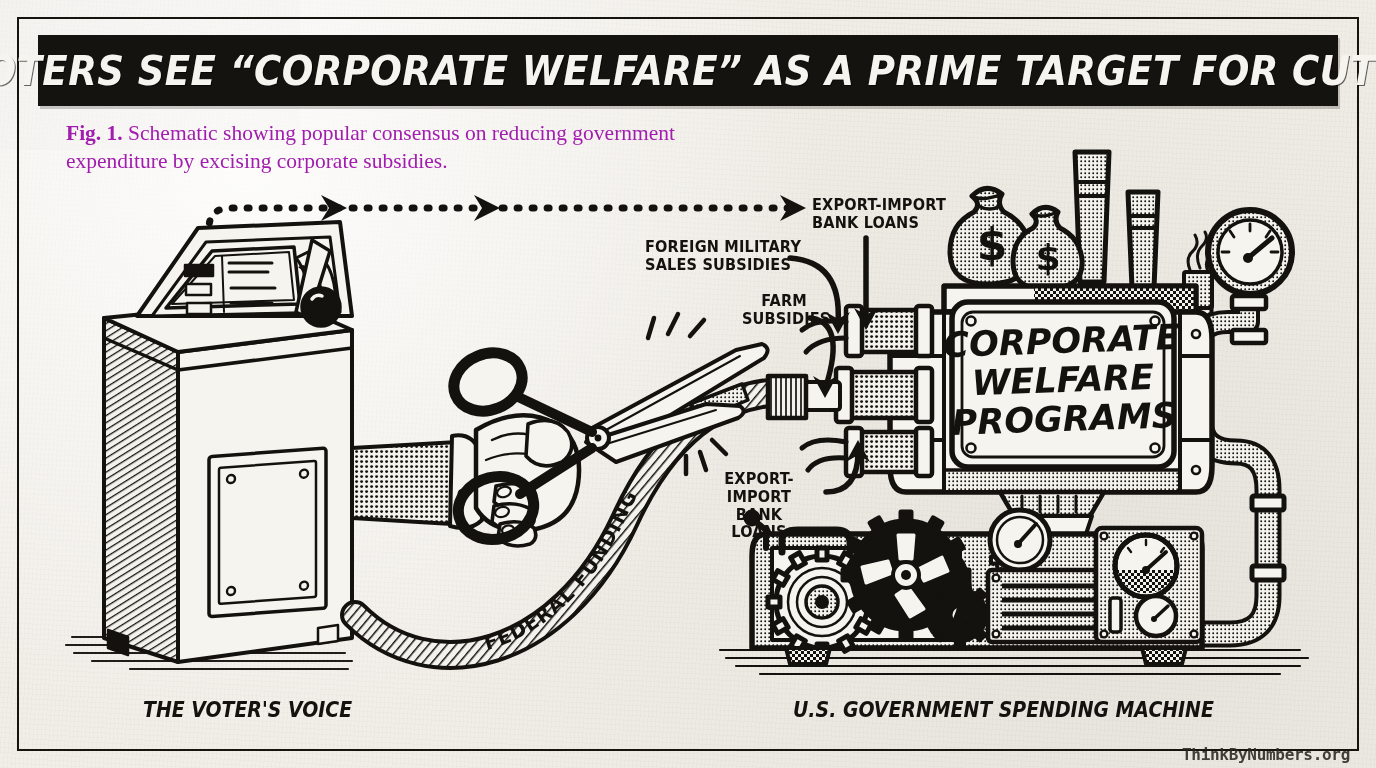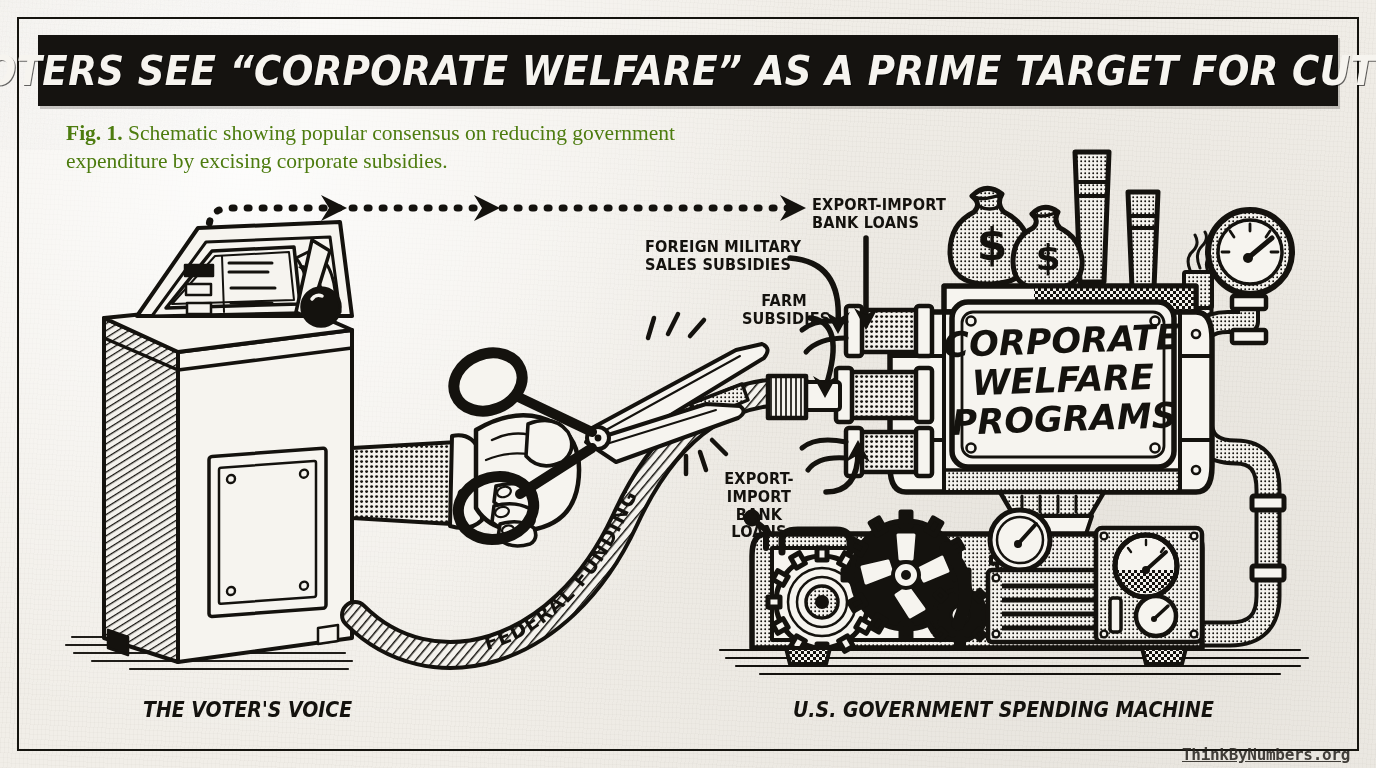--- a/index.html
+++ b/index.html
@@ -68,21 +68,21 @@
   }
 
   
   #caption {
     position: absolute;
     left: 66px; top: 120px;
     width: 700px;
     font-family: "Liberation Serif", serif;
     font-size: 21.5px;
     line-height: 1.3;
-    color: #4d7c0f;
+    color: #a21caf;
   }
   #caption b { font-weight: bold; }
 
   
   .bottom-cap {
     position: absolute;
     font-family: "DejaVu Sans", sans-serif;
     font-weight: bold;
     font-style: italic;
     font-size: 21px;
@@ -97,21 +97,20 @@
   
   #watermark {
     position: absolute;
     right: 26px; bottom: 4px;
     font-family: "DejaVu Sans Mono", monospace;
     font-size: 16px;
     font-weight: bold;
     color: #2a2722;
     opacity: 0.88;
     letter-spacing: -0.3px;
-    text-decoration: underline;
   }
 
   
   .ann {
     position: absolute;
     font-family: "DejaVu Sans", sans-serif;
     font-weight: bold;
     font-size: 16.5px;
     line-height: 1.08;
     color: #14120e;

